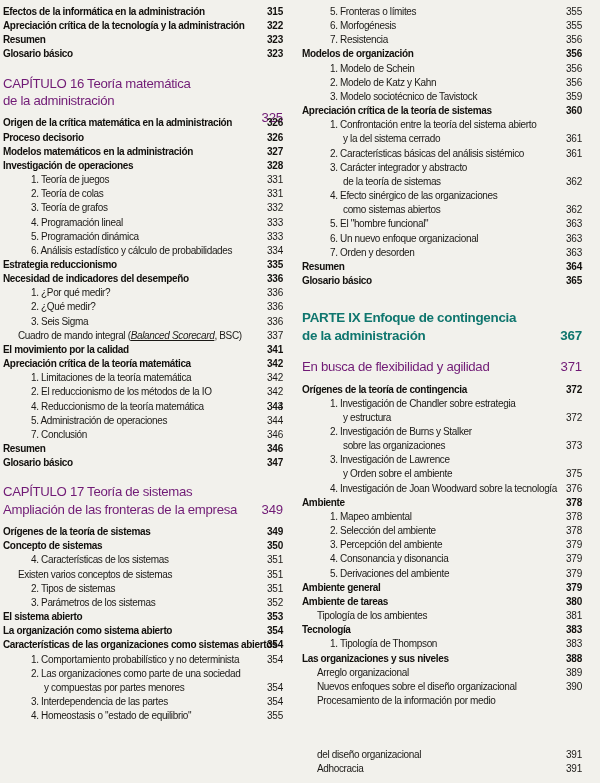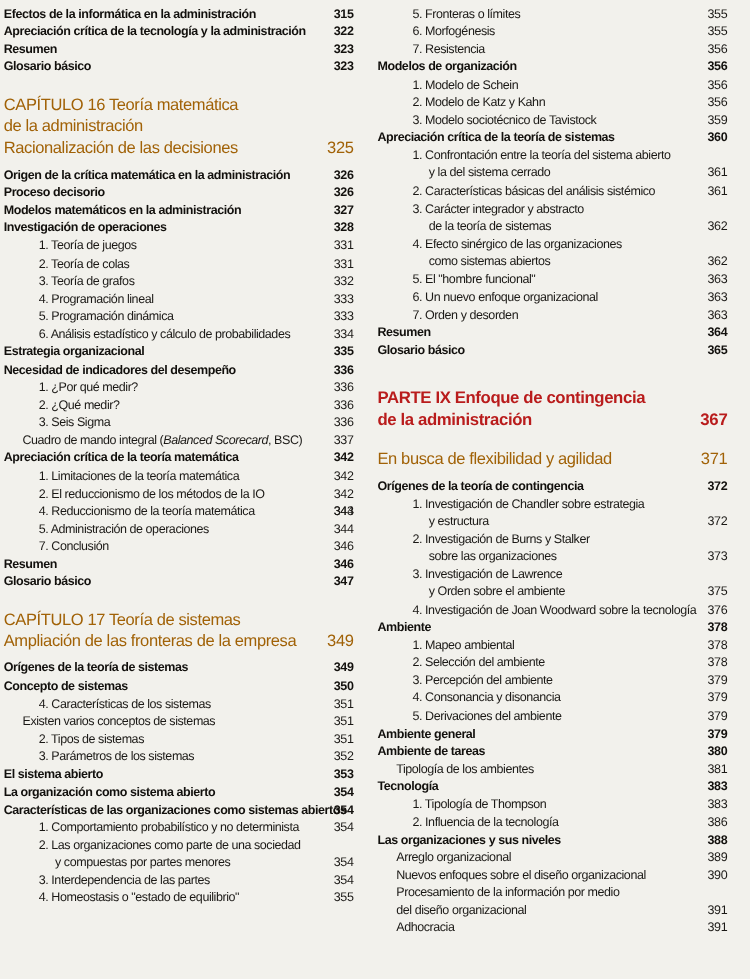--- a/index.html
+++ b/index.html
@@ -31,38 +31,38 @@
   .pg {
     position:absolute;
     right:0;
     top:0;
     letter-spacing:-0.2px;
   }
   .section .line { font-weight:bold; color:#12100d; }
   .item  .line { padding-left:28px; }
   .item  .line.cont { padding-left:41px; }
   .item2 .line { padding-left:15px; }
-  .item2 .line.cont { padding-left:15px; }
+  .item2 .line.cont { padding-left:15px;margin-top:40px; }
   .chapter { margin:13px 0 7px 0; }
   .chapter .line {
     font-size:13.2px;
     line-height:17.4px;
     letter-spacing:-0.3px;
     font-weight:normal;
-    color:#a16207;
+    color:#701a75;
   }
   .part { margin:21px 0 0 0; }
   .part .line {
     font-size:13.4px;
     line-height:18px;
     letter-spacing:-0.3px;
     font-weight:bold;
-    color:#b91c1c;
-  }
-  .it { font-style:italic; }
+    color:#0f766e;
+  }
+  .it { font-style:italic;text-decoration:underline; }
 </style>
 </head>
 <body>
 
 <div class="page">
   <div class="col">
       <div class="entry section">
         <div class="line"><span>Efectos de la informática en la administración</span><span class="pg">315</span></div>
       </div>
       <div class="entry section">
@@ -70,21 +70,21 @@
       </div>
       <div class="entry section">
         <div class="line"><span>Resumen</span><span class="pg">323</span></div>
       </div>
       <div class="entry section">
         <div class="line"><span>Glosario básico</span><span class="pg">323</span></div>
       </div>
       <div class="entry chapter">
         <div class="line"><span>CAPÍTULO 16  Teoría matemática</span></div>
         <div class="line cont"><span>de la administración</span></div>
-        <div class="line cont"><span>Racionalización de las decisiones</span><span class="pg">325</span></div>
+        <div class="line cont"><span class="pg">325</span></div>
       </div>
       <div class="entry section">
         <div class="line"><span>Origen de la crítica matemática en la administración</span><span class="pg">326</span></div>
       </div>
       <div class="entry section">
         <div class="line"><span>Proceso decisorio</span><span class="pg">326</span></div>
       </div>
       <div class="entry section">
         <div class="line"><span>Modelos matemáticos en la administración</span><span class="pg">327</span></div>
       </div>
@@ -103,36 +103,39 @@
       <div class="entry item">
         <div class="line"><span>4. Programación lineal</span><span class="pg">333</span></div>
       </div>
       <div class="entry item">
         <div class="line"><span>5. Programación dinámica</span><span class="pg">333</span></div>
       </div>
       <div class="entry item">
         <div class="line"><span>6. Análisis estadístico y cálculo de probabilidades</span><span class="pg">334</span></div>
       </div>
       <div class="entry section">
-        <div class="line"><span>Estrategia organizacional</span><span class="pg">335</span></div>
+        <div class="line"><span>Estrategia reduccionismo</span><span class="pg">335</span></div>
       </div>
       <div class="entry section">
         <div class="line"><span>Necesidad de indicadores del desempeño</span><span class="pg">336</span></div>
       </div>
       <div class="entry item">
         <div class="line"><span>1. ¿Por qué medir?</span><span class="pg">336</span></div>
       </div>
       <div class="entry item">
         <div class="line"><span>2. ¿Qué medir?</span><span class="pg">336</span></div>
       </div>
       <div class="entry item">
         <div class="line"><span>3. Seis Sigma</span><span class="pg">336</span></div>
       </div>
       <div class="entry item2">
         <div class="line"><span><span>Cuadro de mando integral (</span><span class="it">Balanced Scorecard</span><span>, BSC)</span></span><span class="pg">337</span></div>
+      </div>
+      <div class="entry section">
+        <div class="line"><span>El movimiento por la calidad</span><span class="pg">341</span></div>
       </div>
       <div class="entry section">
         <div class="line"><span>Apreciación crítica de la teoría matemática</span><span class="pg">342</span></div>
       </div>
       <div class="entry item">
         <div class="line"><span>1. Limitaciones de la teoría matemática</span><span class="pg">342</span></div>
       </div>
       <div class="entry item">
         <div class="line"><span>2. El reduccionismo de los métodos de la IO</span><span class="pg">342</span></div>
       </div>
@@ -304,23 +307,20 @@
         <div class="line"><span>Ambiente de tareas</span><span class="pg">380</span></div>
       </div>
       <div class="entry item2">
         <div class="line"><span>Tipología de los ambientes</span><span class="pg">381</span></div>
       </div>
       <div class="entry section">
         <div class="line"><span>Tecnología</span><span class="pg">383</span></div>
       </div>
       <div class="entry item">
         <div class="line"><span>1. Tipología de Thompson</span><span class="pg">383</span></div>
-      </div>
-      <div class="entry item">
-        <div class="line"><span>2. Influencia de la tecnología</span><span class="pg">386</span></div>
       </div>
       <div class="entry section">
         <div class="line"><span>Las organizaciones y sus niveles</span><span class="pg">388</span></div>
       </div>
       <div class="entry item2">
         <div class="line"><span>Arreglo organizacional</span><span class="pg">389</span></div>
       </div>
       <div class="entry item2">
         <div class="line"><span>Nuevos enfoques sobre el diseño organizacional</span><span class="pg">390</span></div>
       </div>

